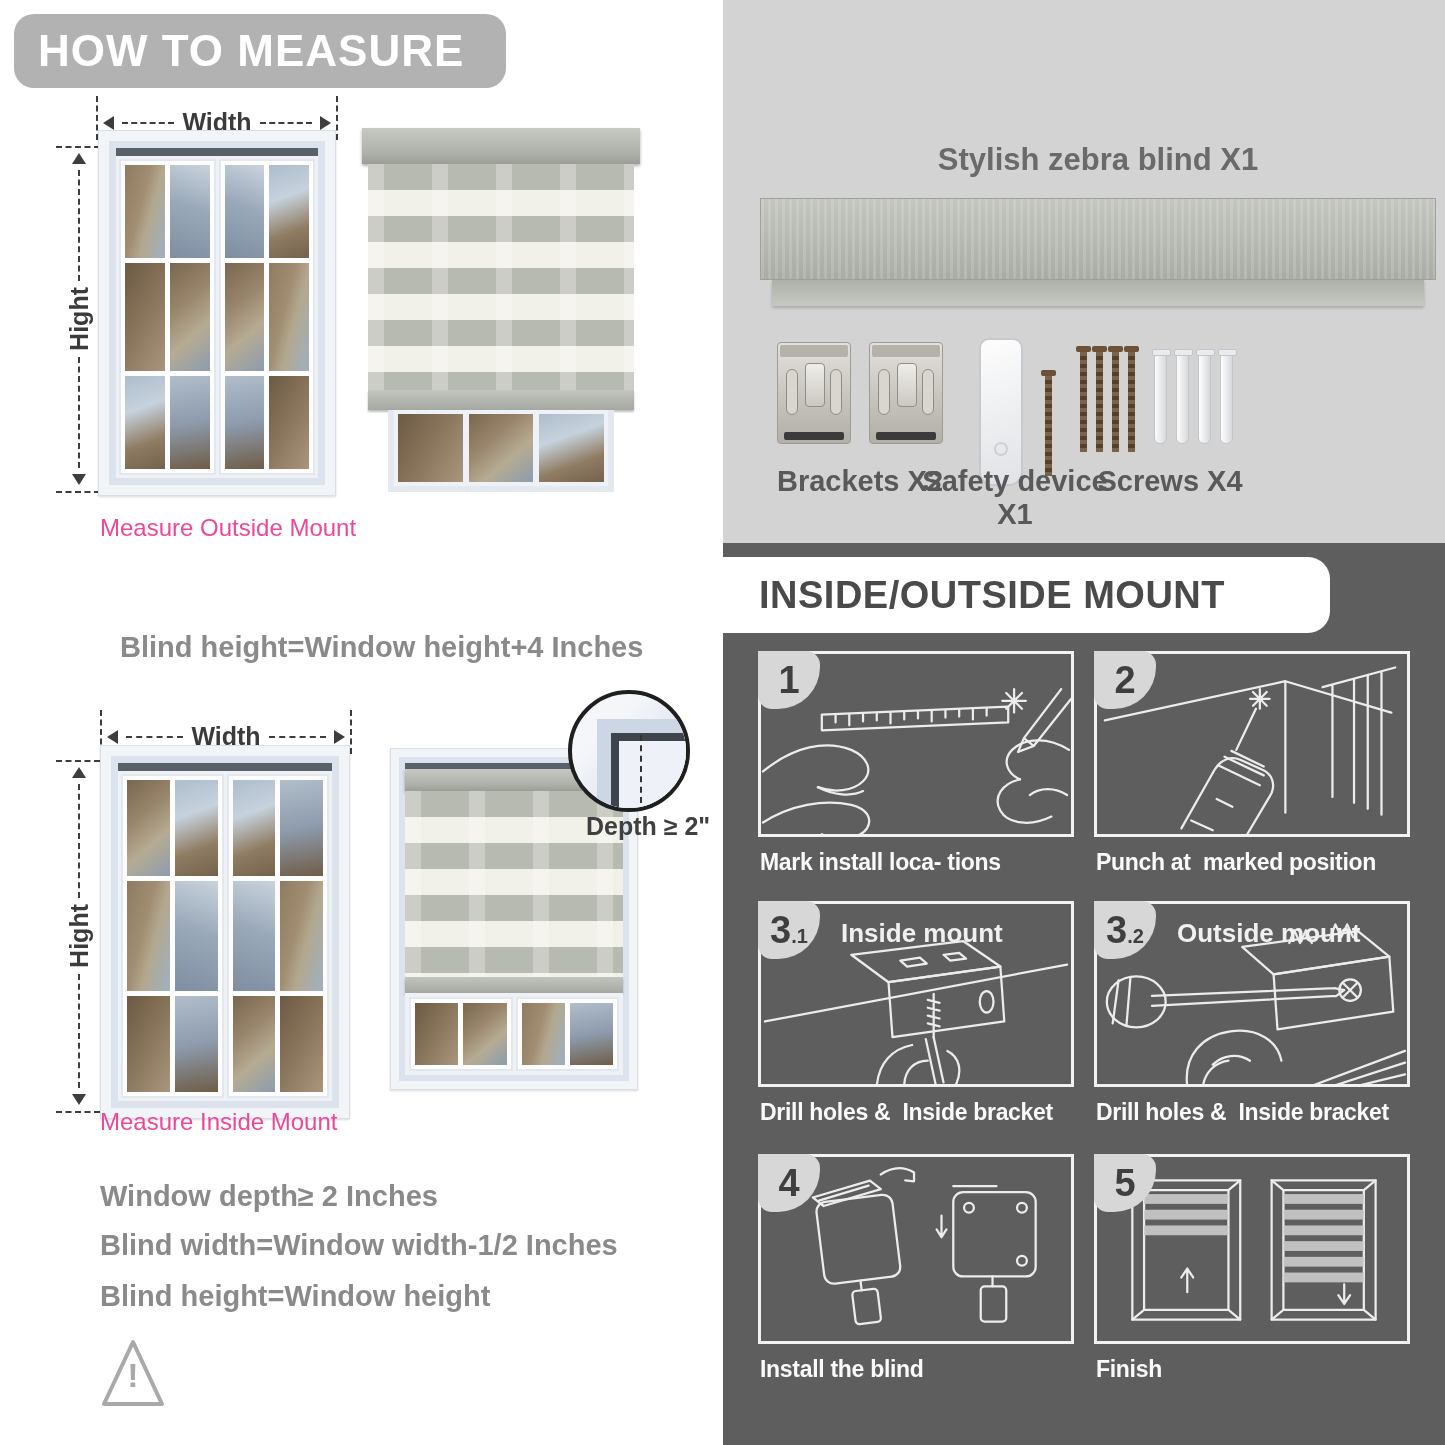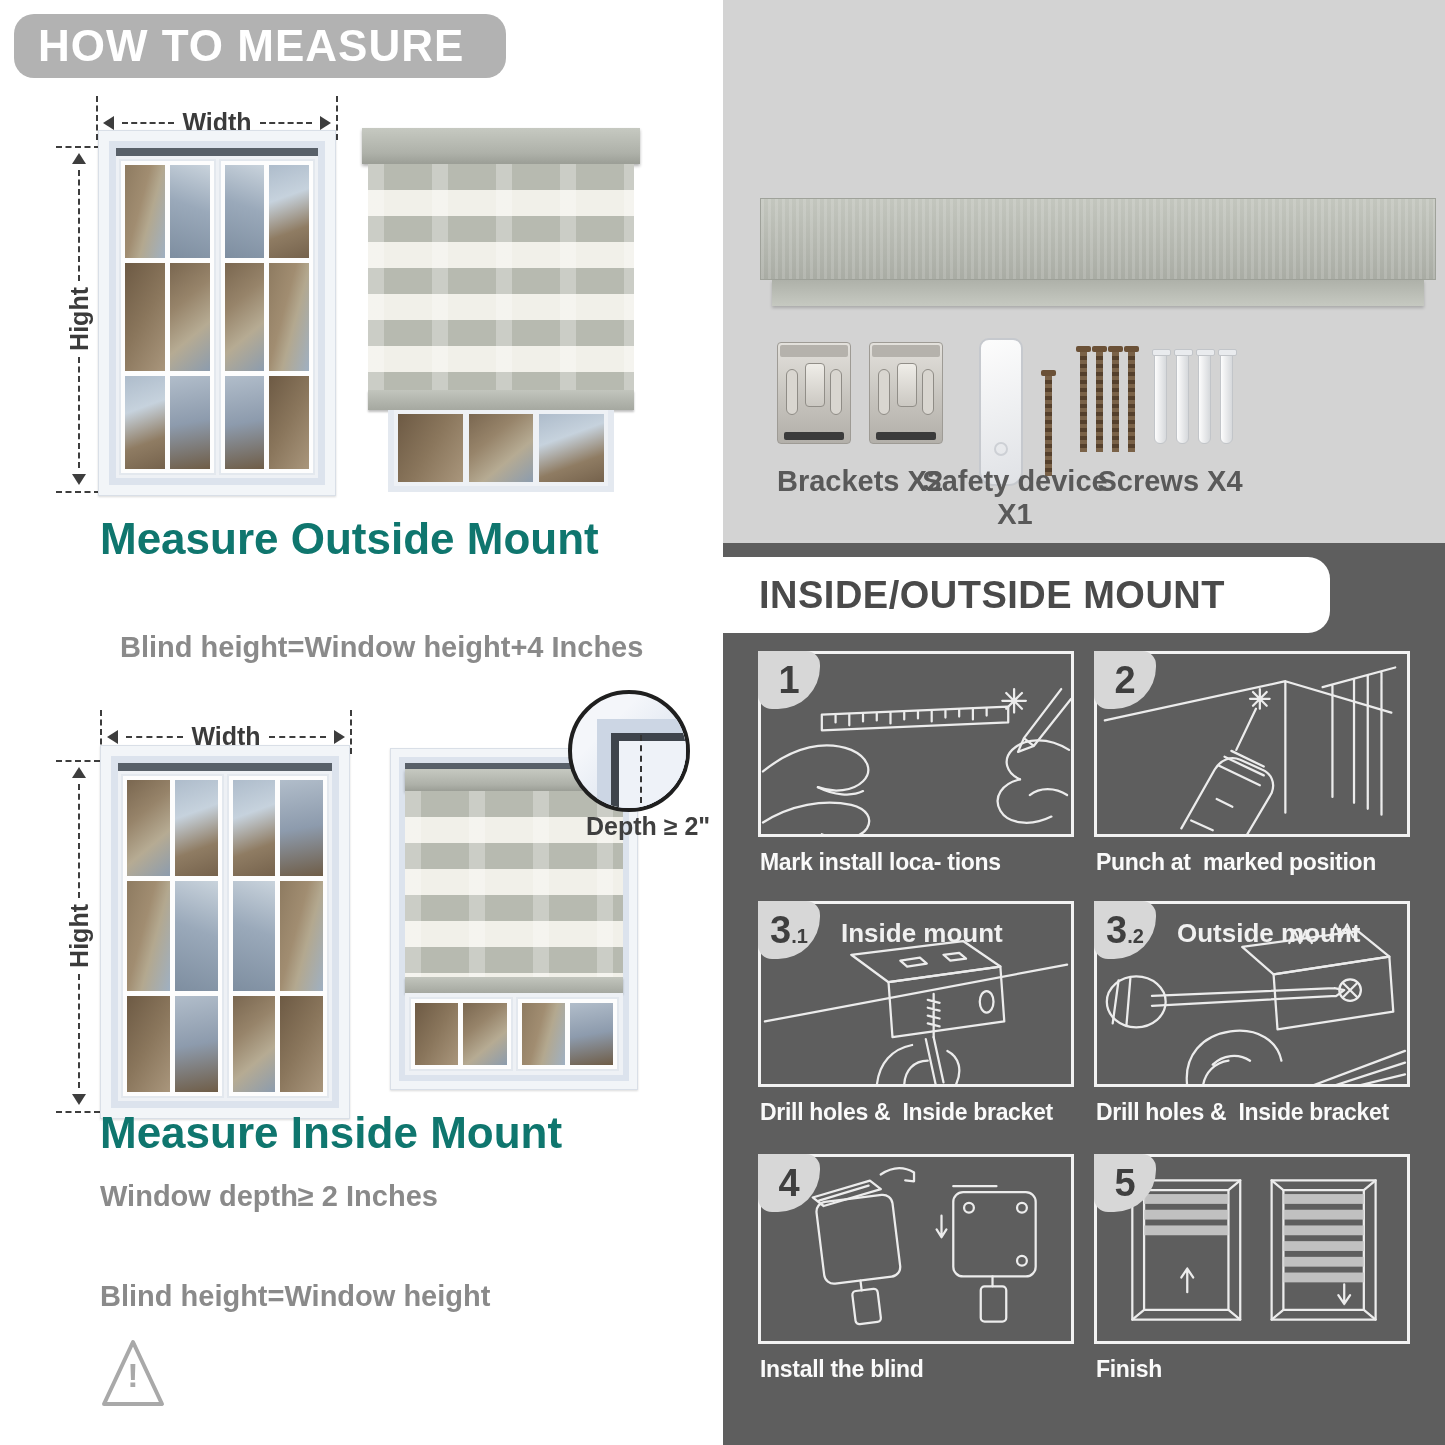--- a/index.html
+++ b/index.html
@@ -1,21 +1,21 @@
 <!DOCTYPE html>
 <html><head>
 <meta charset="utf-8">
 <style>
   * { box-sizing: border-box; margin: 0; padding: 0; }
   body { background:#ffffff; font-family:"Liberation Sans", sans-serif; }
   .canvas { position:relative; width:1445px; height:1445px; background:#ffffff; overflow:hidden; }
   .abs { position:absolute; }
 
   
-  .hdr-left { left:14px; top:14px; width:492px; height:64px; background:#b2b2b2;
+  .hdr-left { left:14px; top:14px; width:492px; height:74px; background:#b2b2b2;
     border-radius:20px; display:flex; align-items:center; padding-left:24px; }
   .hdr-left span { color:#ffffff; font-size:44px; font-weight:bold; letter-spacing:1px; }
 
   .right-top { left:723px; top:0; width:722px; height:543px; background:#d3d3d3; }
   .right-bottom { left:723px; top:543px; width:722px; height:902px; background:#5e5e5e; }
 
   .hdr-included { left:723px; top:10px; width:512px; height:78px; background:#ffffff;
     border-radius:0 22px 22px 0; display:flex; align-items:center; padding-left:38px; }
   .hdr-included span { color:#c9c9c9; font-size:42px; font-weight:bold; letter-spacing:2px; }
 
@@ -55,21 +55,21 @@
   .arr-u { width:0; height:0; border:7px solid transparent; border-bottom:11px solid #3d3d3d; }
   .arr-d { width:0; height:0; border:7px solid transparent; border-top:11px solid #3d3d3d; }
   .mlabel { font-size:25px; font-weight:bold; color:#3b3b3b; }
   .v-arrow { display:flex; flex-direction:column; align-items:center; gap:6px; }
   .v-arrow .line { flex:1; width:0; border-left:2.5px dashed #3d3d3d; }
   .v-arrow .mlabel { writing-mode:vertical-rl; transform:rotate(180deg); }
   .vguide { border-left:2px dashed #3d3d3d; width:0; }
   .hguide { border-top:2px dashed #3d3d3d; height:0; }
 
   
-  .h1 { font-size:44px; font-weight:bold; color:#0f766e; }
+  .h1 { font-size:24px; font-weight:normal; color:#ec4899; }
   .sub { font-size:29px; font-weight:bold; color:#8a8a8a; }
   .warn-text { font-size:22px; font-weight:bold; color:#9f9f9f; line-height:30px; width:480px; }
   .warn-icon { width:70px; height:80px; position:relative; }
   .warn-glyph { position:absolute; left:0; top:22px; width:100%; text-align:center;
     font-size:34px; font-weight:bold; color:#a9a9a9; }
 
   
   .inset { width:122px; height:122px; border:4px solid #1f1f1f; border-radius:50%;
     background:linear-gradient(135deg,#f4f6fa 30%,#dfe6f0 70%); overflow:hidden; }
   .inset-band { position:absolute; left:22%; top:22%; width:90%; height:90%; background:#ccd6e4; }
@@ -258,32 +258,34 @@
 
   <div class="abs inset" style="left:568px; top:690px;">
     <div class="inset-band"></div>
     <div class="inset-frame"></div>
     <div class="inset-dash"></div>
   </div>
   <div class="abs depth-lbl" style="left:586px; top:812px;">Depth ≥ 2"</div>
 
   <div class="abs h1" style="left:100px; top:1108px;">Measure Inside Mount</div>
   <div class="abs sub" style="left:100px; top:1180px;">Window depth≥ 2 Inches</div>
+  <div class="abs sub" style="left:100px; top:1229px;">Blind width=Window width-1/2 Inches</div>
   <div class="abs sub" style="left:100px; top:1280px;">Blind height=Window height</div>
 
   <div class="abs warn-icon" style="left:98px; top:1334px;">
     <svg viewBox="0 0 70 80" width="70" height="80">
       <path d="M35 8 L64 70 L6 70 Z" fill="none" stroke="#a9a9a9" stroke-width="4" stroke-linejoin="round"></path>
     </svg>
     <span class="warn-glyph">!</span>
   </div>
 
   <div class="abs right-top"></div>
 
 
+  <div class="abs product-lbl" style="left:760px; top:142px; width:676px;">Stylish zebra blind X1</div>
 
   <div class="abs headrail" style="left:760px; top:198px; width:676px; height:82px;"></div>
   <div class="abs headrail-lip" style="left:772px; top:280px; width:652px; height:26px;"></div>
 
   <div class="abs" style="left:760px; top:342px; width:200px; display:flex; gap:18px; justify-content:center;">
     <div class="bracket">
       <div class="top"></div>
       <div class="slot" style="left:8px;"></div>
       <div class="slot" style="right:8px;"></div>
       <div class="tongue"></div>

